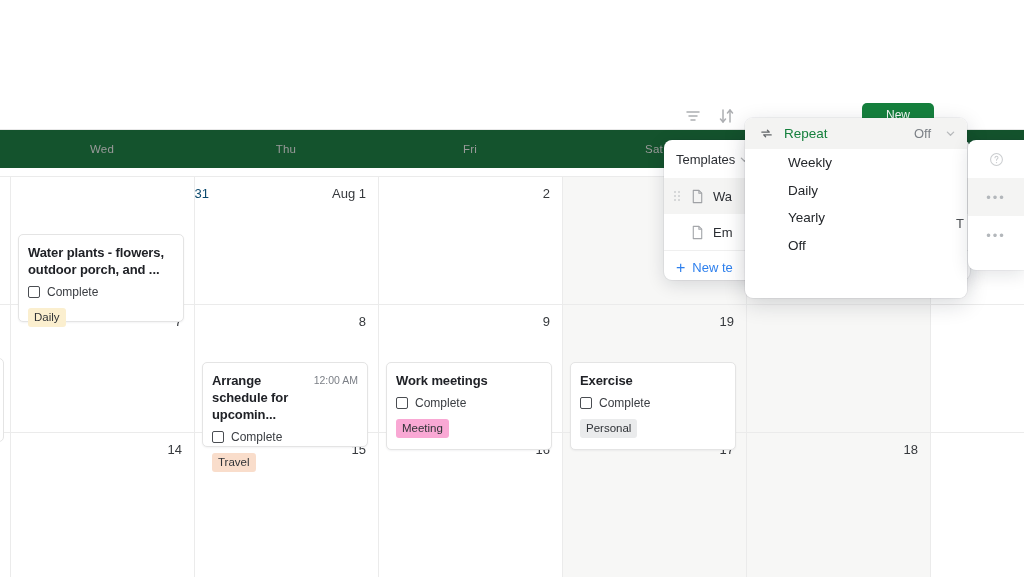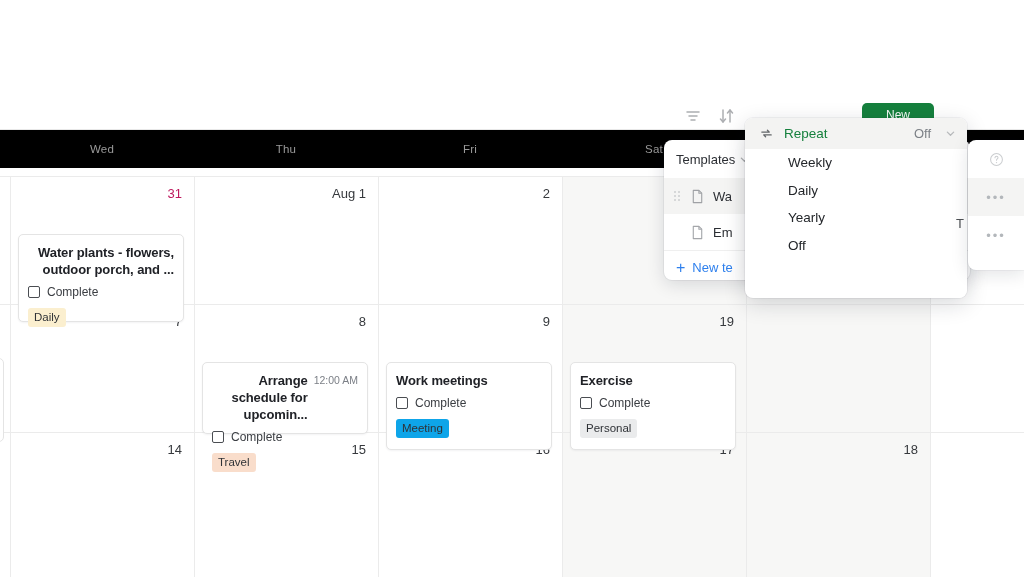--- a/index.html
+++ b/index.html
@@ -25,43 +25,43 @@
     background:#15803d; border-radius:5px;
   }
   .blue-btn-label{
     position:absolute; left:0; top:5px; width:72px; text-align:center;
     color:#fff; font-size:12px; font-weight:500; opacity:.95;
     white-space:nowrap; overflow:hidden;
   }
 
   
   .cal{ position:absolute; left:0; top:130px; width:1024px; height:447px; background:#fff; }
-  .weekday-row{ position:absolute; left:0; top:0; width:1024px; height:38px; background:#000000; }
+  .weekday-row{ position:absolute; left:0; top:0; width:1024px; height:38px; background:#14532d; }
   .weekday{
     position:absolute; top:13px; font-size:11.5px; color:#9a9a9a;
     text-align:center; letter-spacing:.2px;
   }
   .grid{ position:absolute; left:0; top:46px; width:1024px; height:401px; }
   .vline{ position:absolute; top:0; width:1px; height:401px; background:#ebebeb; }
   .hline{ position:absolute; left:0; width:1024px; height:1px; background:#ebebeb; }
   .weekend-col{ position:absolute; top:0; height:401px; background:#f7f7f6; }
 
   .daynum{
     position:absolute; font-size:13px; color:#36393d; text-align:right;
     font-weight:400;
   }
-  .daynum.muted{ color:#be185d; }
+  .daynum.muted{ color:#0c4a6e;margin-left:27px; }
 
   
   .evt{
     position:absolute; background:#fff; border:1px solid #e4e4e4;
     border-radius:5px; box-shadow:0 1px 2px rgba(16,24,40,.05);
     padding:9px 9px 8px 9px;
   }
-  .evt-titlerow{ display:flex; justify-content:space-between; align-items:flex-start; gap:6px;text-align:right; }
+  .evt-titlerow{ display:flex; justify-content:space-between; align-items:flex-start; gap:6px; }
   .evt-title{
     font-size:13px; font-weight:700; color:#202227; line-height:17px;
     letter-spacing:-.1px;
   }
   .evt-time{ font-size:10.5px; color:#7b7f86; white-space:nowrap; padding-top:2px; }
   .evt-check{ display:flex; align-items:center; gap:7px; margin-top:7px; }
   .cbox{
     width:12px; height:12px; border:1.4px solid #4a4d52; border-radius:2px;
     background:#fff; flex:none;
   }
@@ -325,32 +325,32 @@
       <span class="rail-dots">•••</span>
     </div>
   </div>
 
 <div class="evt" style="left: 18px; top: 234px; width: 166px; height: 88px;"><div class="evt-titlerow">
         <div class="evt-title">Water plants - flowers, outdoor porch, and ...</div>
       </div><div class="evt-check">
         <span class="cbox"></span>
         <span class="evt-complete">Complete</span>
       </div><div class="tag" style="background: rgb(251, 239, 207);">Daily</div></div>
-    <div class="evt" style="left: 202px; top: 362px; width: 166px; height: 72px;"><div class="evt-titlerow">
+    <div class="evt" style="left: 202px; top: 362px; width: 166px; height: 85px;"><div class="evt-titlerow">
         <div class="evt-title">Arrange schedule for upcomin...</div>
         <div class="evt-time">12:00 AM</div>
       </div><div class="evt-check">
         <span class="cbox"></span>
         <span class="evt-complete">Complete</span>
       </div><div class="tag" style="background: rgb(249, 221, 203);">Travel</div></div>
     <div class="evt" style="left: 386px; top: 362px; width: 166px; height: 88px;"><div class="evt-titlerow">
         <div class="evt-title">Work meetings</div>
       </div><div class="evt-check">
         <span class="cbox"></span>
         <span class="evt-complete">Complete</span>
-      </div><div class="tag" style="background: #0ea5e9;">Meeting</div></div>
+      </div><div class="tag" style="background: #f9a8d4;">Meeting</div></div>
     <div class="evt" style="left: 570px; top: 362px; width: 166px; height: 88px;"><div class="evt-titlerow">
         <div class="evt-title">Exercise</div>
       </div><div class="evt-check">
         <span class="cbox"></span>
         <span class="evt-complete">Complete</span>
       </div><div class="tag" style="background: rgb(234, 235, 236);">Personal</div></div>
   </div>
 
 </body></html>

